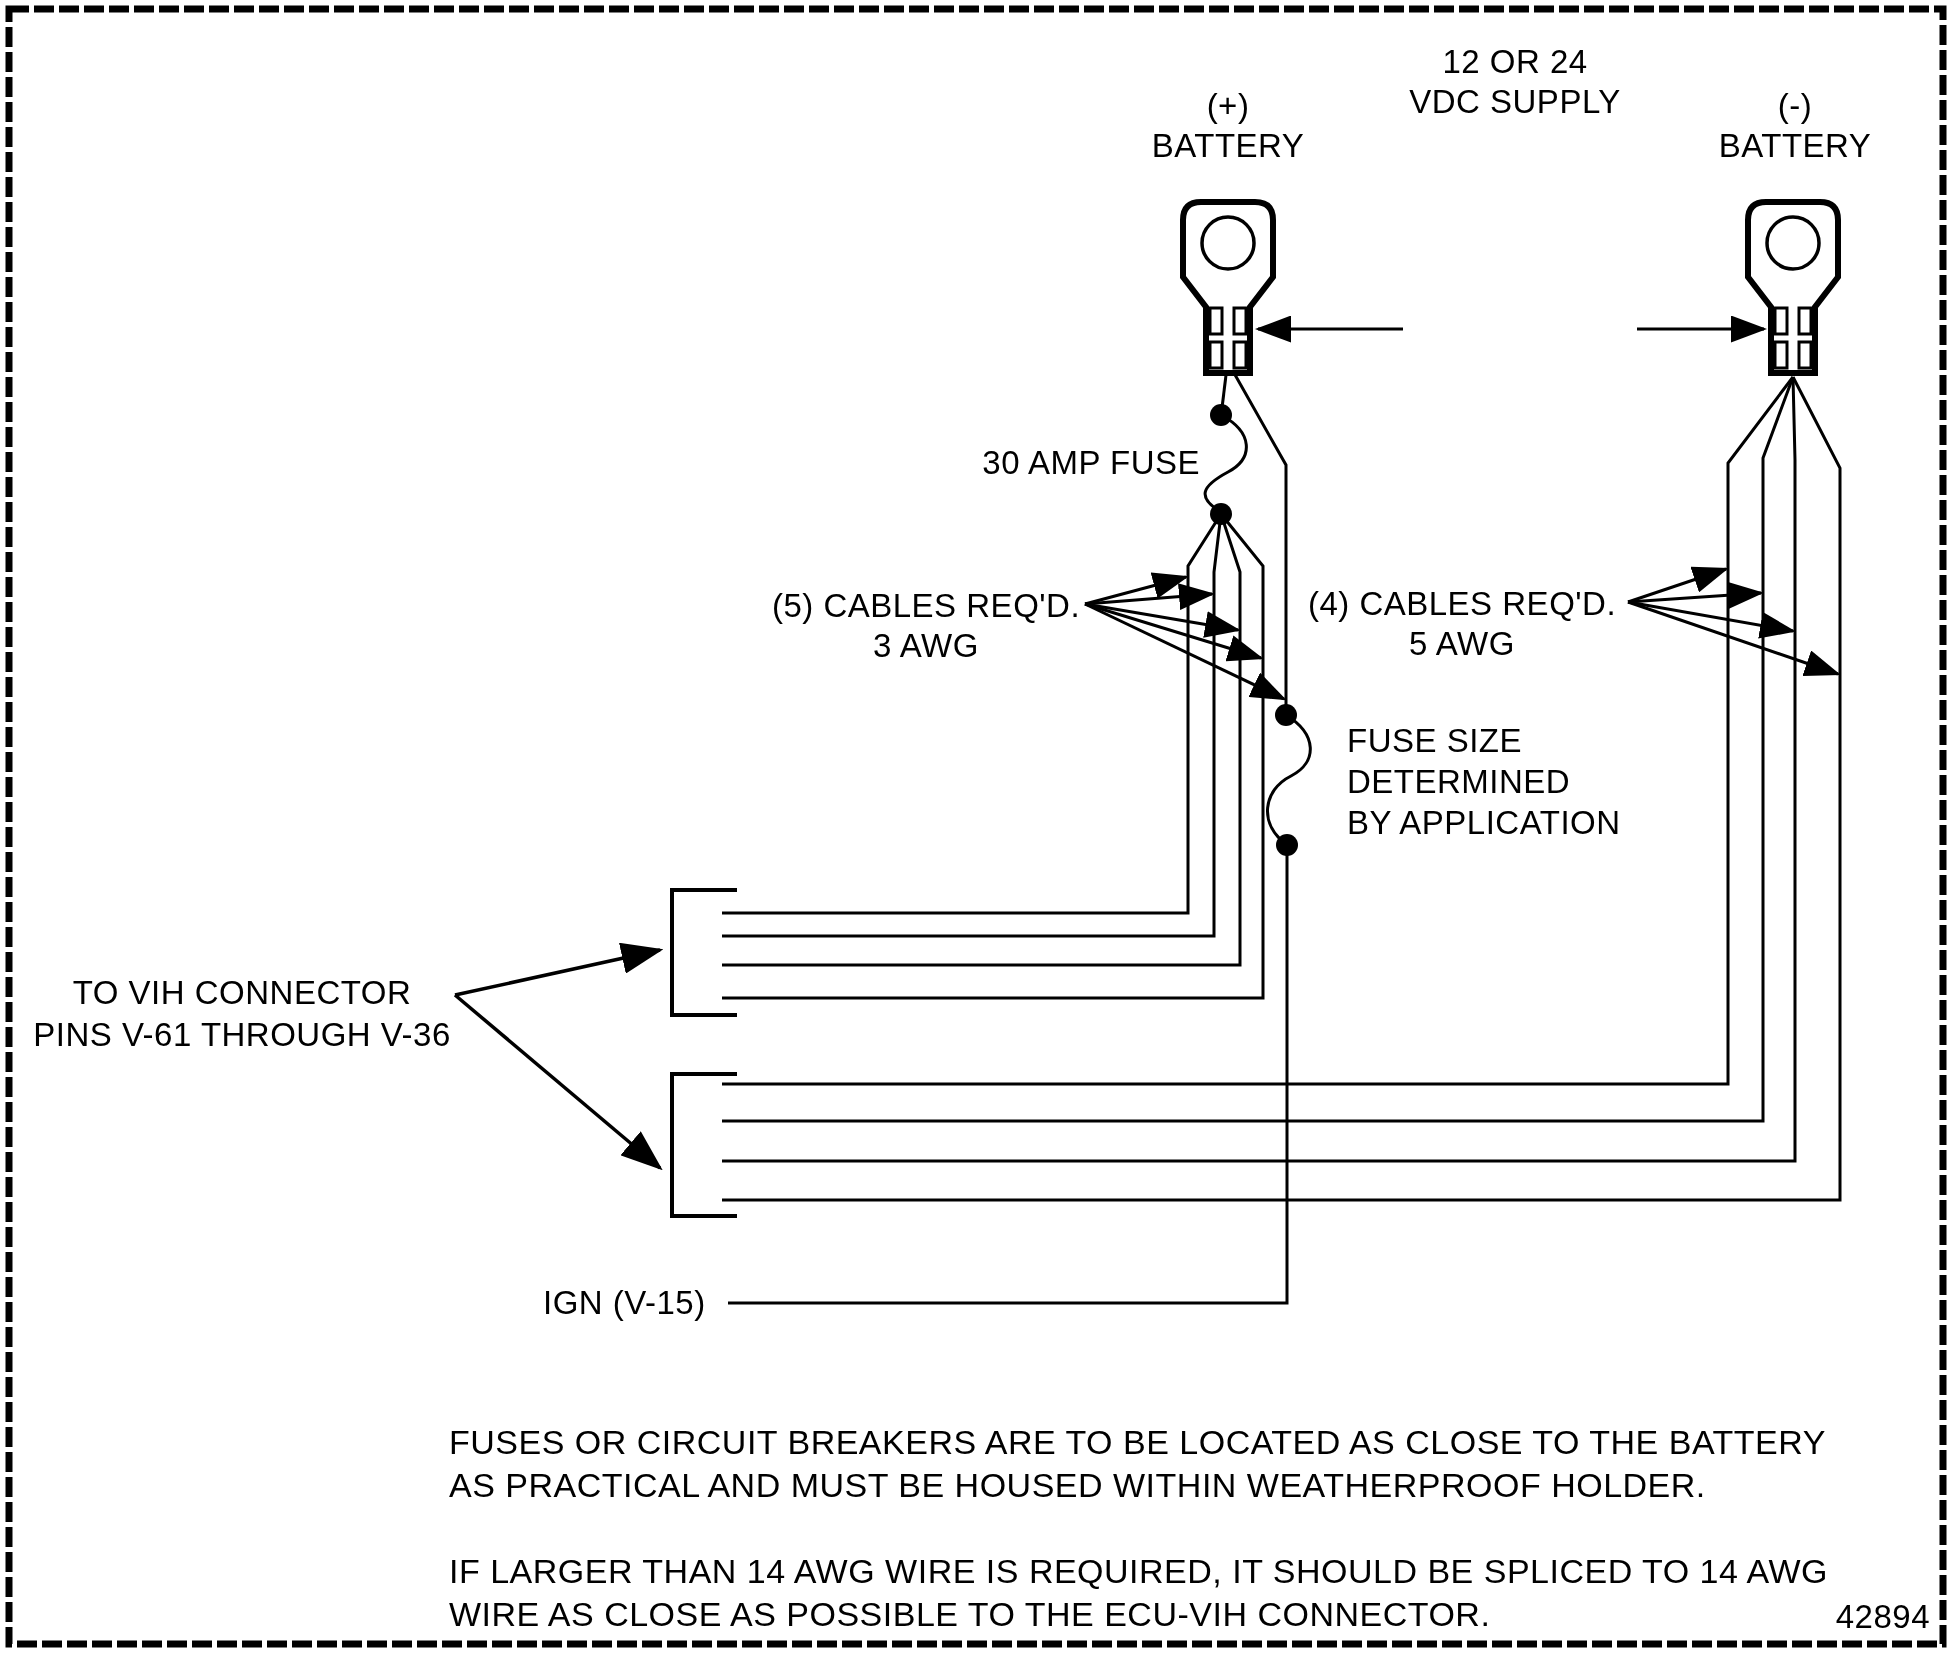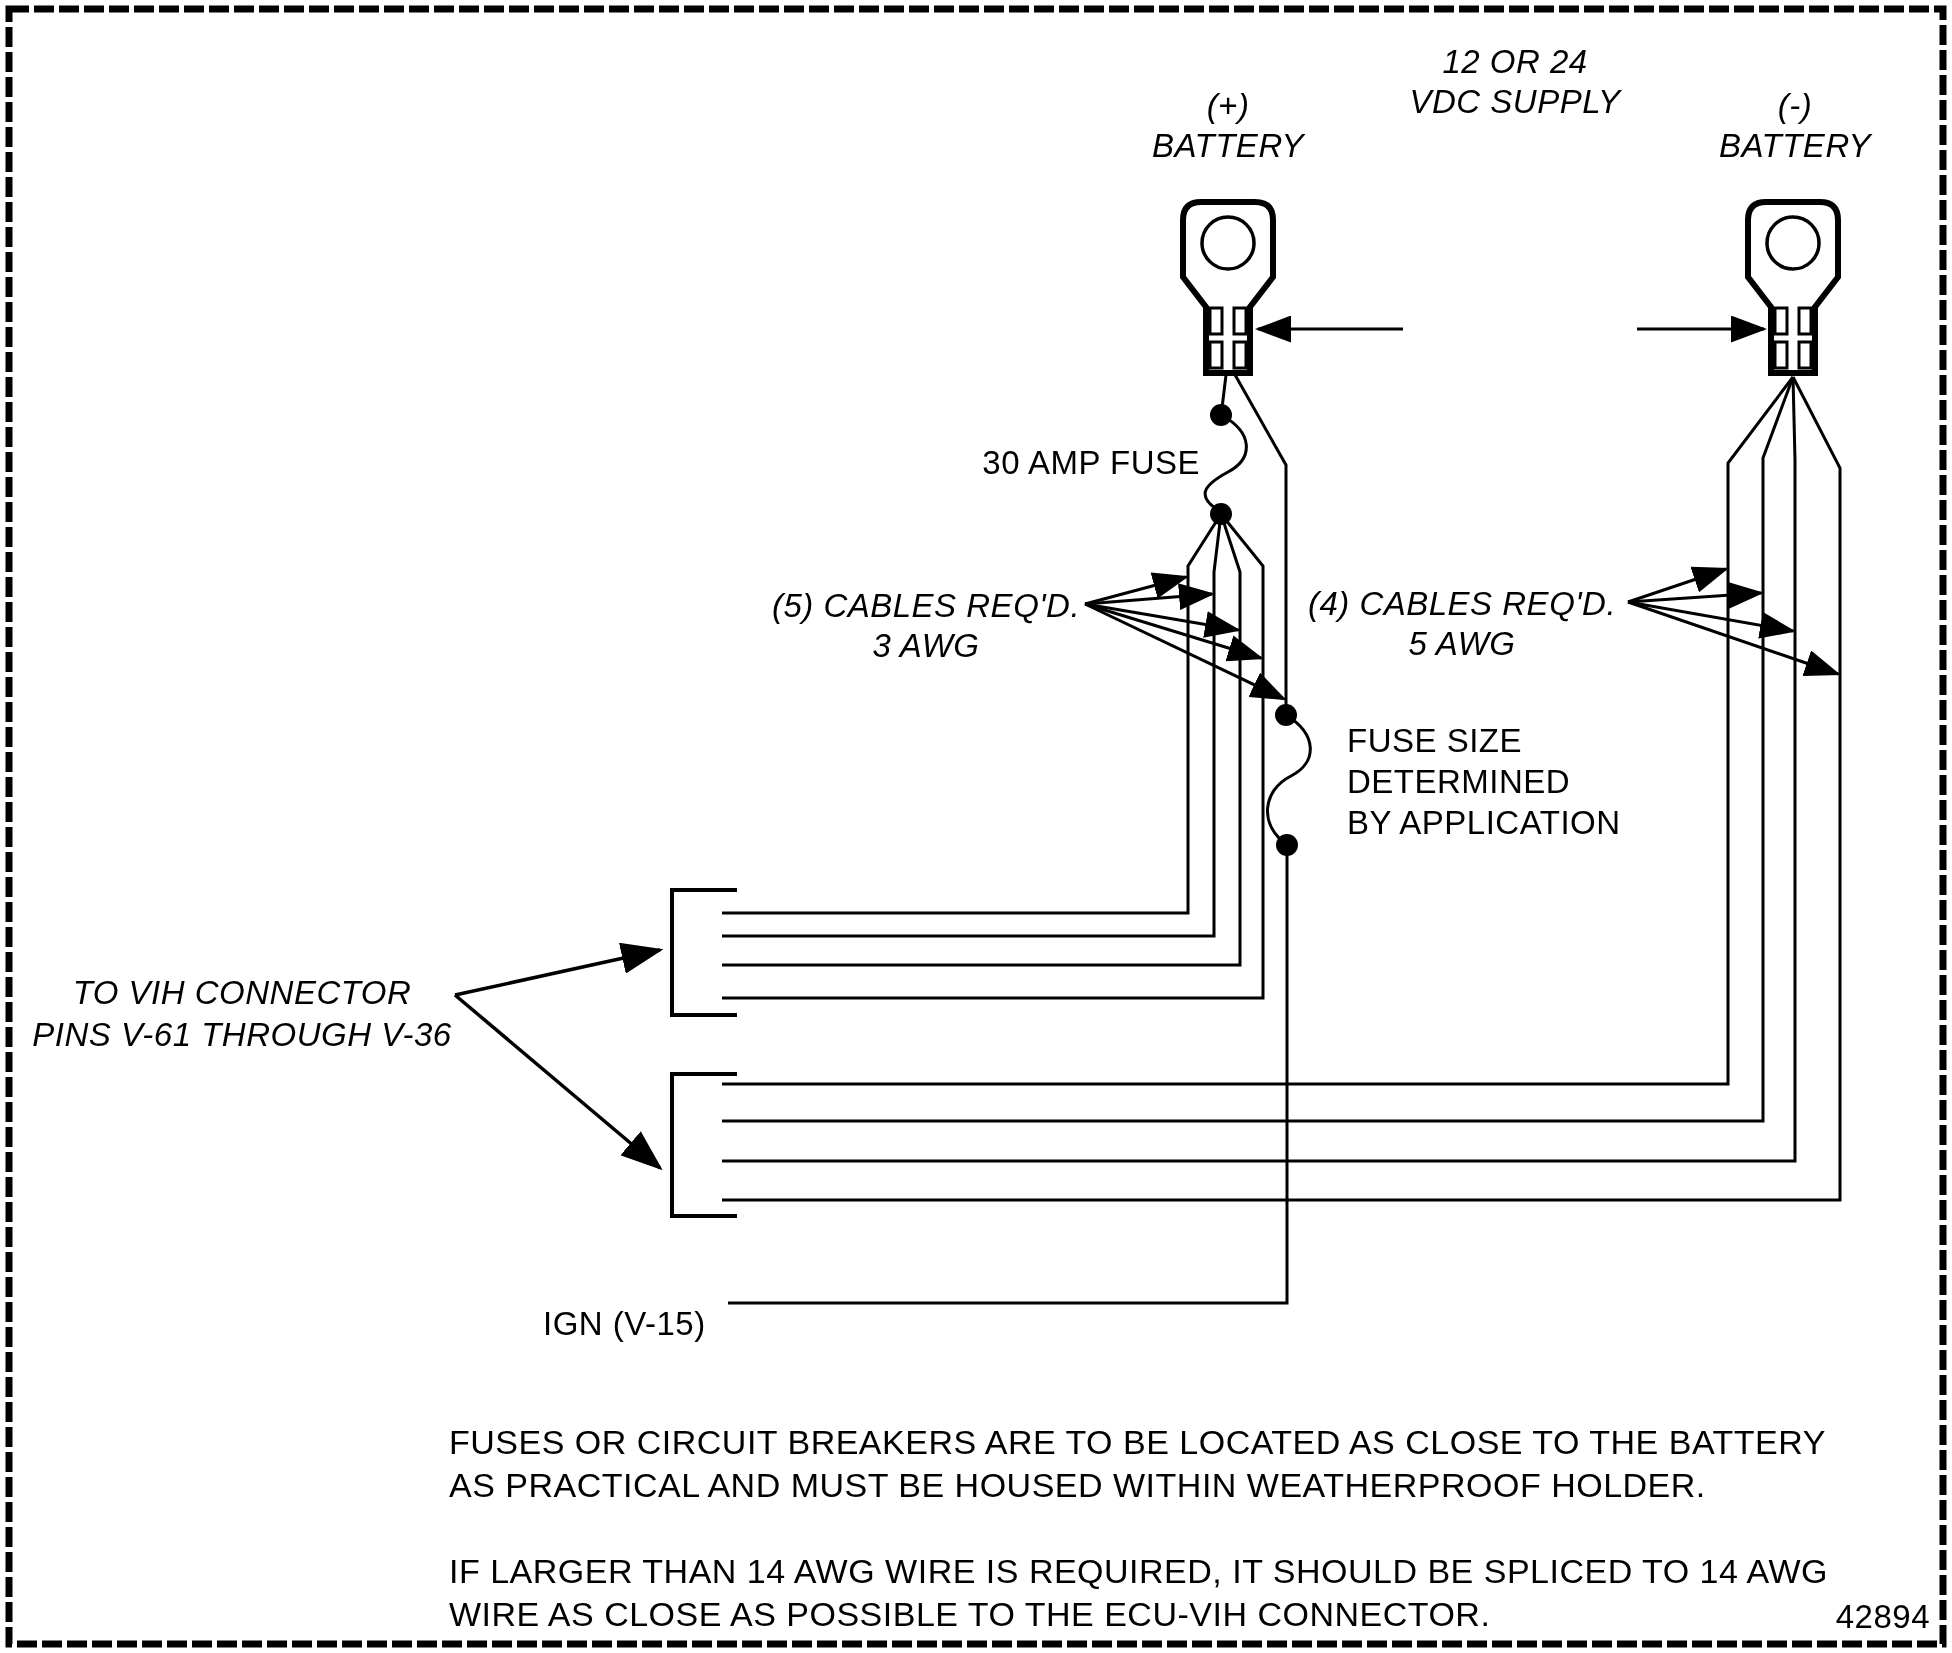--- a/index.html
+++ b/index.html
@@ -17,32 +17,32 @@
     width: 1952px; height: 1653px;
   }
   .lbl {
     position: absolute;
     color: #000000;
     font-size: 33px;
     line-height: 40px;
     white-space: pre-line;
     letter-spacing: 0.5px;
   }
-  .center { text-align: center; font-style: italic; }
+  .center { text-align: center; }
   .right  { text-align: right; }
   #supply    { left: 1385px; top: 42px;  width: 260px; }
   #bat-pos   { left: 1118px; top: 86px;  width: 220px; }
   #bat-neg   { left: 1685px; top: 86px;  width: 220px; }
   #crimp     { left: 1393px; top: 308px; width: 240px; line-height: 39px; }
   #fuse30    { left: 900px;  top: 443px; width: 300px; }
   #cables5   { left: 766px;  top: 586px; width: 320px; }
   #cables4   { left: 1302px; top: 584px; width: 320px; }
   #fusesize  { left: 1347px; top: 720px; width: 340px; line-height: 41px; }
   #tovih     { left: 22px;   top: 972px; width: 440px; line-height: 42px; }
-  #ign       { left: 543px;  top: 1283px; width: 210px; margin-top: 21px; }
+  #ign       { left: 543px;  top: 1283px; width: 210px; }
   #note      { left: 449px;  top: 1378px; width: 1420px; font-size: 34px; line-height: 43px; }
   #fignum    { left: 1810px; top: 1597px; width: 120px; }
 </style>
 </head>
 <body>
 
 <div class="page">
 
   <svg class="canvas" viewBox="0 0 1952 1653">
     <defs>

